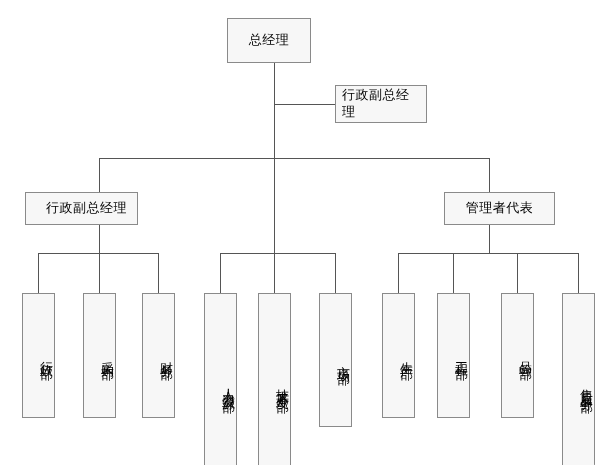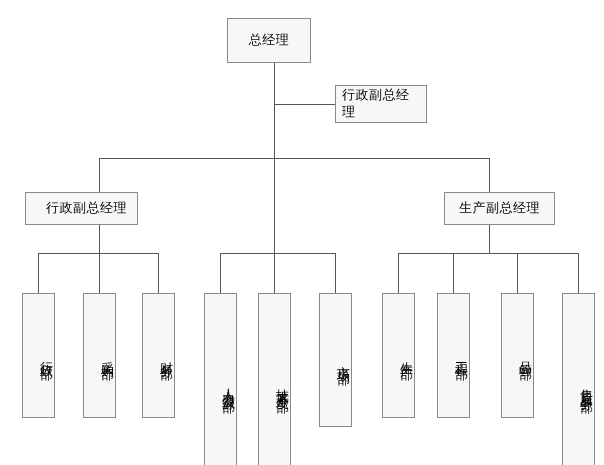--- a/index.html
+++ b/index.html
@@ -82,21 +82,21 @@
   <div class="conn v" style="left:453px; top:253px; height:40px;"></div>
   <div class="conn v" style="left:517px; top:253px; height:40px;"></div>
   <div class="conn v" style="left:578px; top:253px; height:40px;"></div>
 
   <div class="node horizontal" style="left:227px; top:18px; width:84px; height:45px;">总经理</div>
 
   <div class="node horizontal" style="left:335px; top:85px; width:92px; height:38px;">行政副总经理</div>
 
   <div class="node horizontal" style="left:25px; top:192px; width:113px; height:33px;padding-left:16px;">行政副总经理</div>
 
-  <div class="node horizontal" style="left:444px; top:192px; width:111px; height:33px;">生产副总经理</div>
+  <div class="node horizontal" style="left:444px; top:192px; width:111px; height:33px;">管理者代表</div>
 
   <div class="node vertical" style="left:22px; top:293px; width:33px; height:125px;">行政部</div>
 
   <div class="node vertical" style="left:83px; top:293px; width:33px; height:125px;">采购部</div>
 
   <div class="node vertical" style="left:142px; top:293px; width:33px; height:125px;">财务部</div>
 
   <div class="node vertical" style="left:204px; top:293px; width:33px; height:185px;">人力资源部</div>
 
   <div class="node vertical" style="left:258px; top:293px; width:33px; height:185px;">技术开发部</div>

